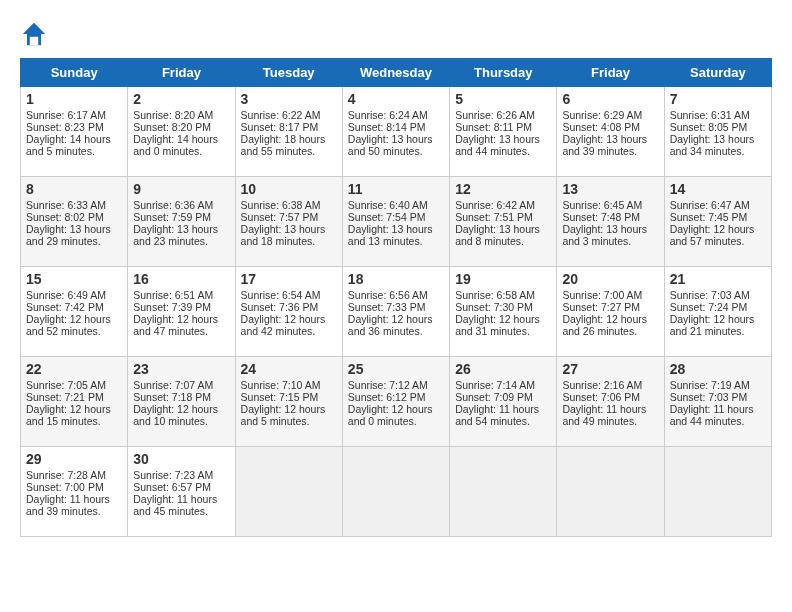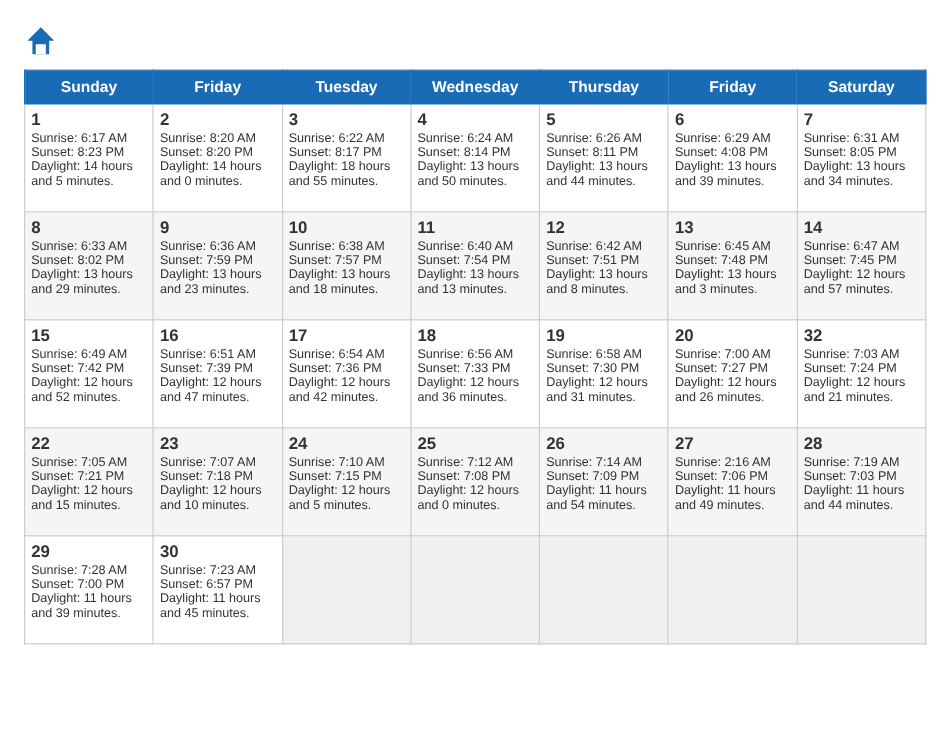--- a/index.html
+++ b/index.html
@@ -138,27 +138,27 @@
         <td><span class="day-num">13</span><span>Sunrise: 6:45 AM</span><br><span>Sunset: 7:48 PM</span><br><span>Daylight: 13 hours and 3 minutes.</span></td>
         <td><span class="day-num">14</span><span>Sunrise: 6:47 AM</span><br><span>Sunset: 7:45 PM</span><br><span>Daylight: 12 hours and 57 minutes.</span></td>
       </tr>
       <tr>
         <td><span class="day-num">15</span><span>Sunrise: 6:49 AM</span><br><span>Sunset: 7:42 PM</span><br><span>Daylight: 12 hours and 52 minutes.</span></td>
         <td><span class="day-num">16</span><span>Sunrise: 6:51 AM</span><br><span>Sunset: 7:39 PM</span><br><span>Daylight: 12 hours and 47 minutes.</span></td>
         <td><span class="day-num">17</span><span>Sunrise: 6:54 AM</span><br><span>Sunset: 7:36 PM</span><br><span>Daylight: 12 hours and 42 minutes.</span></td>
         <td><span class="day-num">18</span><span>Sunrise: 6:56 AM</span><br><span>Sunset: 7:33 PM</span><br><span>Daylight: 12 hours and 36 minutes.</span></td>
         <td><span class="day-num">19</span><span>Sunrise: 6:58 AM</span><br><span>Sunset: 7:30 PM</span><br><span>Daylight: 12 hours and 31 minutes.</span></td>
         <td><span class="day-num">20</span><span>Sunrise: 7:00 AM</span><br><span>Sunset: 7:27 PM</span><br><span>Daylight: 12 hours and 26 minutes.</span></td>
-        <td><span class="day-num">32</span><span>Sunrise: 7:03 AM</span><br><span>Sunset: 7:24 PM</span><br><span>Daylight: 12 hours and 21 minutes.</span></td>
+        <td><span class="day-num">21</span><span>Sunrise: 7:03 AM</span><br><span>Sunset: 7:24 PM</span><br><span>Daylight: 12 hours and 21 minutes.</span></td>
       </tr>
       <tr>
         <td><span class="day-num">22</span><span>Sunrise: 7:05 AM</span><br><span>Sunset: 7:21 PM</span><br><span>Daylight: 12 hours and 15 minutes.</span></td>
         <td><span class="day-num">23</span><span>Sunrise: 7:07 AM</span><br><span>Sunset: 7:18 PM</span><br><span>Daylight: 12 hours and 10 minutes.</span></td>
         <td><span class="day-num">24</span><span>Sunrise: 7:10 AM</span><br><span>Sunset: 7:15 PM</span><br><span>Daylight: 12 hours and 5 minutes.</span></td>
-        <td><span class="day-num">25</span><span>Sunrise: 7:12 AM</span><br><span>Sunset: 7:08 PM</span><br><span>Daylight: 12 hours and 0 minutes.</span></td>
+        <td><span class="day-num">25</span><span>Sunrise: 7:12 AM</span><br><span>Sunset: 6:12 PM</span><br><span>Daylight: 12 hours and 0 minutes.</span></td>
         <td><span class="day-num">26</span><span>Sunrise: 7:14 AM</span><br><span>Sunset: 7:09 PM</span><br><span>Daylight: 11 hours and 54 minutes.</span></td>
         <td><span class="day-num">27</span><span>Sunrise: 2:16 AM</span><br><span>Sunset: 7:06 PM</span><br><span>Daylight: 11 hours and 49 minutes.</span></td>
         <td><span class="day-num">28</span><span>Sunrise: 7:19 AM</span><br><span>Sunset: 7:03 PM</span><br><span>Daylight: 11 hours and 44 minutes.</span></td>
       </tr>
       <tr>
         <td><span class="day-num">29</span><span>Sunrise: 7:28 AM</span><br><span>Sunset: 7:00 PM</span><br><span>Daylight: 11 hours and 39 minutes.</span></td>
         <td><span class="day-num">30</span><span>Sunrise: 7:23 AM</span><br><span>Sunset: 6:57 PM</span><br><span>Daylight: 11 hours and 45 minutes.</span></td>
         <td class="cell-empty"></td>
         <td class="cell-empty"></td>
         <td class="cell-empty"></td>

